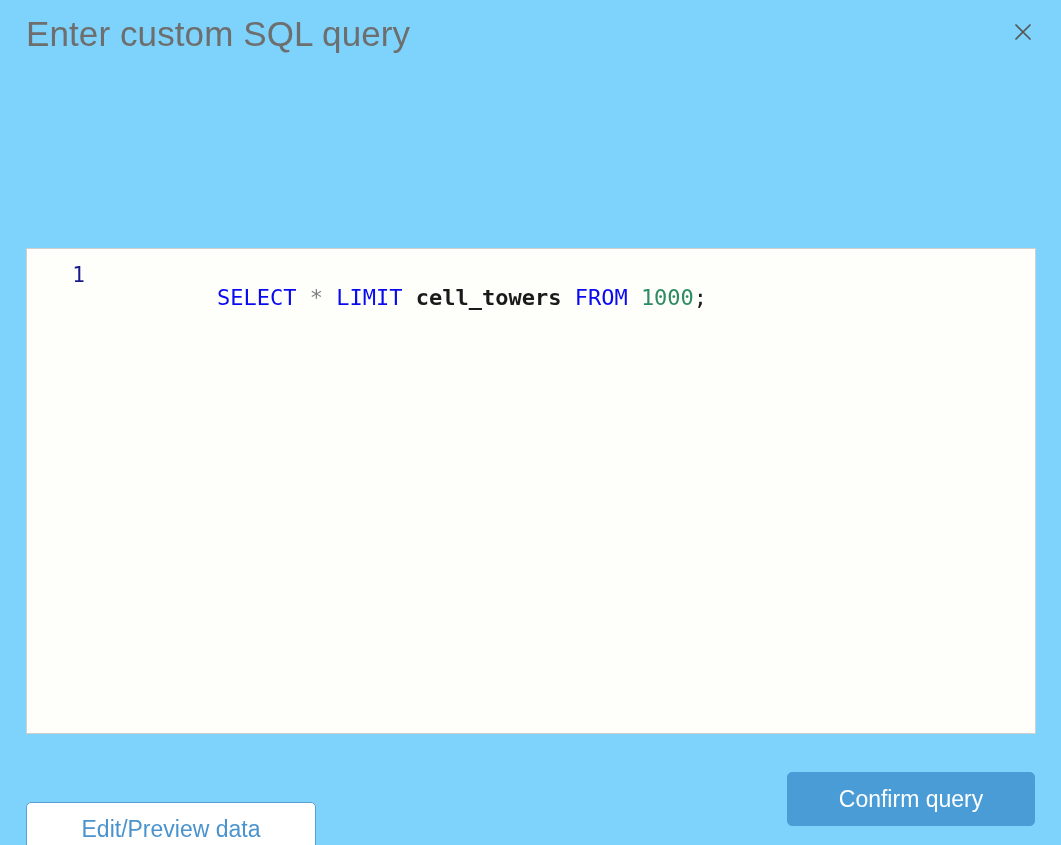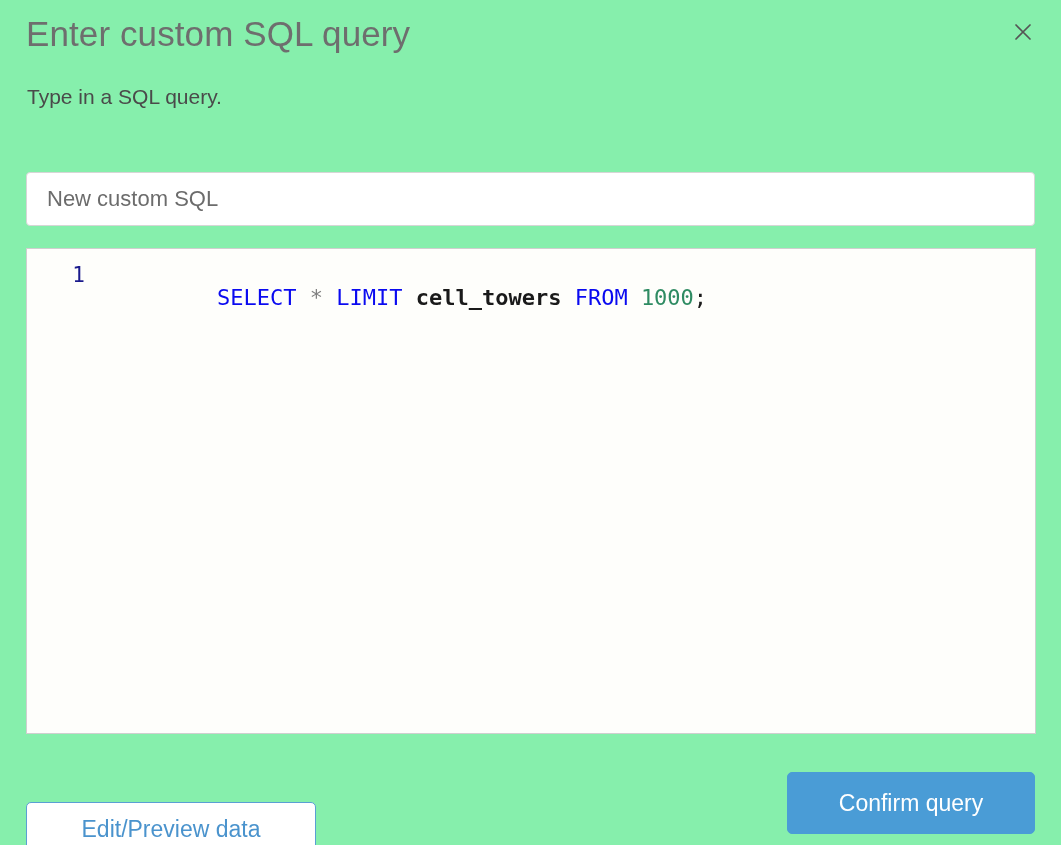--- a/index.html
+++ b/index.html
@@ -11,21 +11,21 @@
     height: 845px;
     background: #ffffff;
     font-family: "Liberation Sans", sans-serif;
     overflow: hidden;
     position: relative;
   }
 
   .dialog {
     position: absolute;
     inset: 0;
-    background: #86efac;
+    background: #7dd3fc;
     padding-left: 8px;
   }
 
   
   .dialog-title {
     position: absolute;
     left: 26px;
     top: 14px;
     font-size: 35px;
     font-weight: 400;
@@ -146,21 +146,21 @@
     height: 54px;
     border: 1px solid #5a9fd4;
     background: #ffffff;
     color: #4a93cd;
   }
 
   .btn-primary {
     left: 787px;
     top: 741px;
     width: 248px;
-    height: 62px;
+    height: 54px;
     border: 1px solid #4a9cd6;
     background: #4a9cd6;
     color: #ffffff;
     text-align: center;
   }
 </style>
 </head>
 <body>
 
 <div class="dialog">
@@ -168,23 +168,21 @@
   <div class="dialog-title">Enter custom SQL query</div>
 
   <div class="close-button">
     <span>
       <svg width="20" height="20" viewBox="0 0 20 20" aria-hidden="true">
         <path d="M3 3 L17 17 M17 3 L3 17" stroke="#555555" stroke-width="1.7" fill="none" stroke-linecap="round"></path>
       </svg>
     </span>
   </div>
 
-  <div class="dialog-subtitle">Type in a SQL query.</div>
 
-  <input class="name-input" type="text" placeholder="New custom SQL" style="">
 
   <div class="editor">
     <div class="editor-line">
       <div class="gutter">1</div>
       <div class="code">
         <span class="tok-kw">SELECT</span><span class="tok-id"> </span><span class="tok-op">*</span><span class="tok-id"> </span><span class="tok-kw">LIMIT</span><span class="tok-id"> </span><span class="tok-id">cell_towers</span><span class="tok-id"> </span><span class="tok-kw">FROM</span><span class="tok-id"> </span><span class="tok-num">1000</span><span class="tok-pun">;</span>
       </div>
     </div>
   </div>
 

